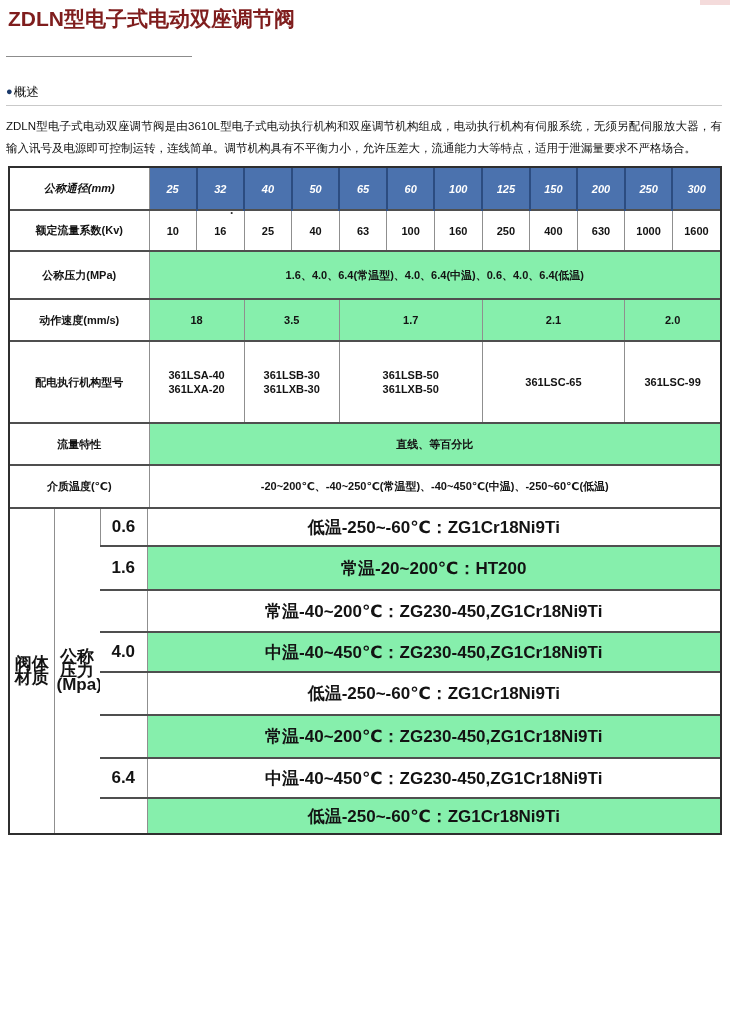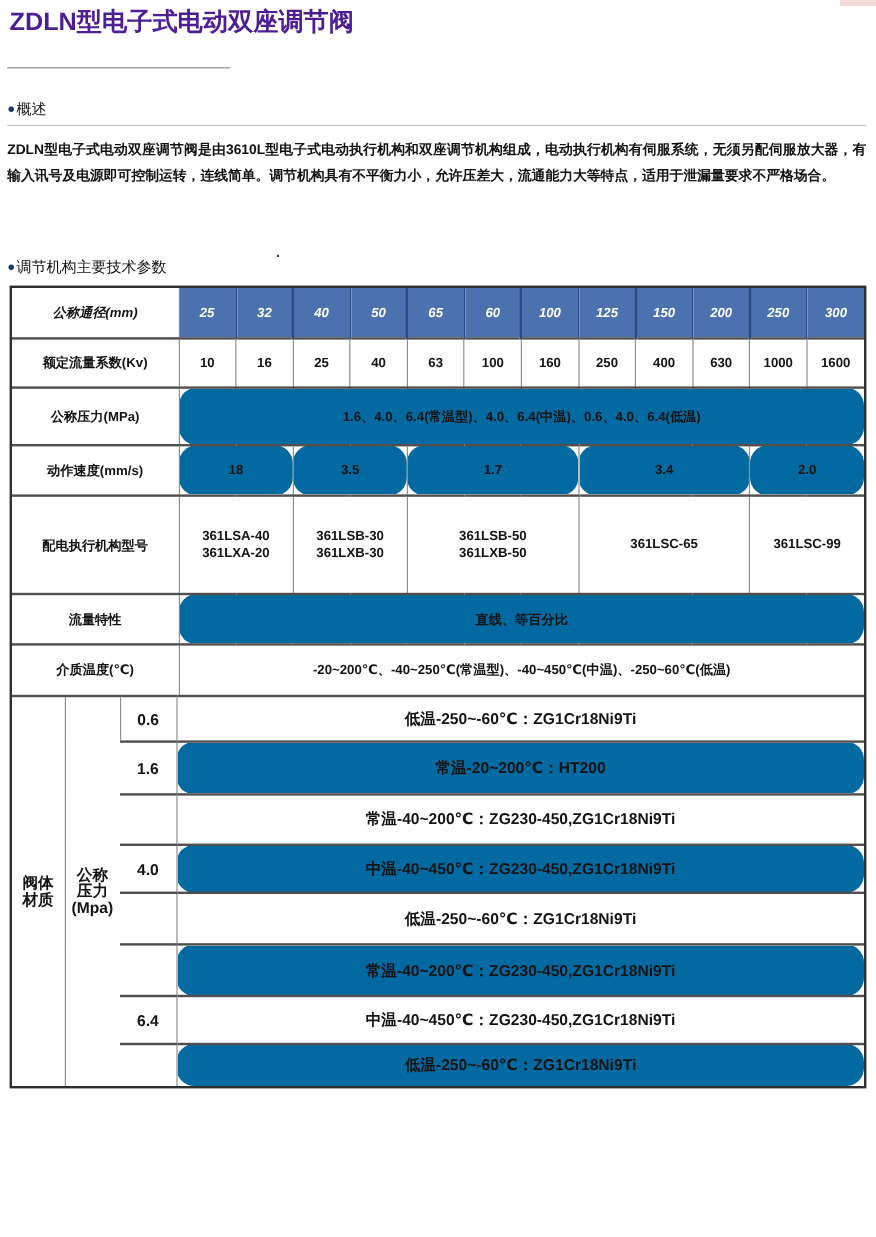--- a/index.html
+++ b/index.html
@@ -10,39 +10,39 @@
     font-family:"Liberation Sans","DejaVu Sans",sans-serif;
     color:#141414;
     overflow:hidden;
   }
   .corner-mark{
     position:absolute;top:0;right:0;width:30px;height:5px;
     background:#f3d7d7;opacity:.9;
   }
   .page-title{
     margin:6px 0 0 8px;
-    font-size:21px;line-height:25px;font-weight:bold;color:#4c1d95;
+    font-size:21px;line-height:25px;font-weight:bold;color:#7f1d1d;
   }
   .title-divider{
     margin:25px 0 0 6px;width:186px;height:0;
     border-top:1px solid #8c8c8c;
   }
   .section-heading{
     margin:26px 0 0 6px;
     font-size:12.5px;font-weight:normal;color:#111;line-height:16px;
   }
   .section-heading .bullet{
     color:#1b3a6b;font-size:11px;margin-right:1px;vertical-align:1px;
   }
   .full-divider{
     margin:5px 0 0 6px;width:716px;height:0;border-top:1px solid #c9c9c9;
   }
   .body-text{
     margin:9px 0 0 6px;width:716px;
-    font-size:11.5px;font-weight:bold;line-height:22px;
+    font-size:11.5px;font-weight:normal;line-height:22px;
     text-align:justify;word-break:break-all;color:#111;
   }
   .params-heading{margin-top:57px;}
   .stray-dot{
     position:absolute;left:230px;top:203px;font-size:12px;font-weight:bold;color:#333;
   }
   
   .table-wrap{
     margin:7px 0 0 8px;
     width:710px;
@@ -59,28 +59,28 @@
     overflow:hidden;
   }
   td:first-child{border-left:none;}
   tr.first td{border-top:none;font-style:italic;}
   td.lab{background:#fff;}
   td.hd{
     background:#4b72ae;color:#ffffff;
     border-left:2px solid #2c4c80;
   }
   td.hd.hfirst{border-left:1px solid #8f8f8f;}
-  td.stripe{background:#0369a1;border-radius:15px;}
+  td.stripe{background:#86efac;}
   td.pre{white-space:pre-line;line-height:14px;}
   
   tr.r1{height:42px;} tr.r2{height:41px;} tr.r3{height:48px;}
   tr.r4{height:42px;} tr.r5{height:42px;} tr.r6{height:82px;}
   tr.r7{height:42px;} tr.r8{height:42px;} tr.r9{height:43px;}
   
-  table.lower td{font-size:13px;}
+  table.lower td{font-size:17px;}
   tr.b1{height:38px;} tr.b2{height:44px;} tr.b3{height:42px;}
   tr.b4{height:40px;} tr.b5{height:43px;} tr.b6{height:43px;}
   tr.b7{height:40px;} tr.b8{height:35px;}
   table.lower tr.b1 td{border-top:2px solid #4f4f4f;}
 </style>
 </head>
 <body>
 
 <div class="page">
 
@@ -91,23 +91,20 @@
   <div class="title-divider"></div>
 
   <div class="section-heading">
     <span class="bullet">●</span><span>概述</span>
   </div>
 
   <div class="full-divider"></div>
 
   <p class="body-text">ZDLN型电子式电动双座调节阀是由3610L型电子式电动执行机构和双座调节机构组成，电动执行机构有伺服系统，无须另配伺服放大器，有输入讯号及电源即可控制运转，连线简单。调节机构具有不平衡力小，允许压差大，流通能力大等特点，适用于泄漏量要求不严格场合。</p>
 
-  <div class="section-heading params-heading">
-    <span class="bullet">●</span><span>调节机构主要技术参数</span>
-  </div>
   <span class="stray-dot">.</span>
 
   <div class="table-wrap">
 
     <table class="upper">
       <colgroup>
         <col style="width:139px">
         <col>
           <col>
           <col>
@@ -154,21 +151,21 @@
         </tr>
         <tr class="r3">
           <td class="lab">公称压力(MPa)</td>
           <td class="stripe" colspan="12">1.6、4.0、6.4(常温型)、4.0、6.4(中温)、0.6、4.0、6.4(低温)</td>
         </tr>
         <tr class="r5">
           <td class="lab">动作速度(mm/s)</td>
           <td class="stripe" colspan="2">18</td>
           <td class="stripe" colspan="2">3.5</td>
           <td class="stripe" colspan="3">1.7</td>
-          <td class="stripe" colspan="3">3.4</td>
+          <td class="stripe" colspan="3">2.1</td>
           <td class="stripe" colspan="2">2.0</td>
         </tr>
         <tr class="r6">
           <td class="lab">配电执行机构型号</td>
           <td class="pre" colspan="2">361LSA-40
 361LXA-20</td>
           <td class="pre" colspan="2">361LSB-30
 361LXB-30</td>
           <td class="pre" colspan="3">361LSB-50
 361LXB-50</td>

